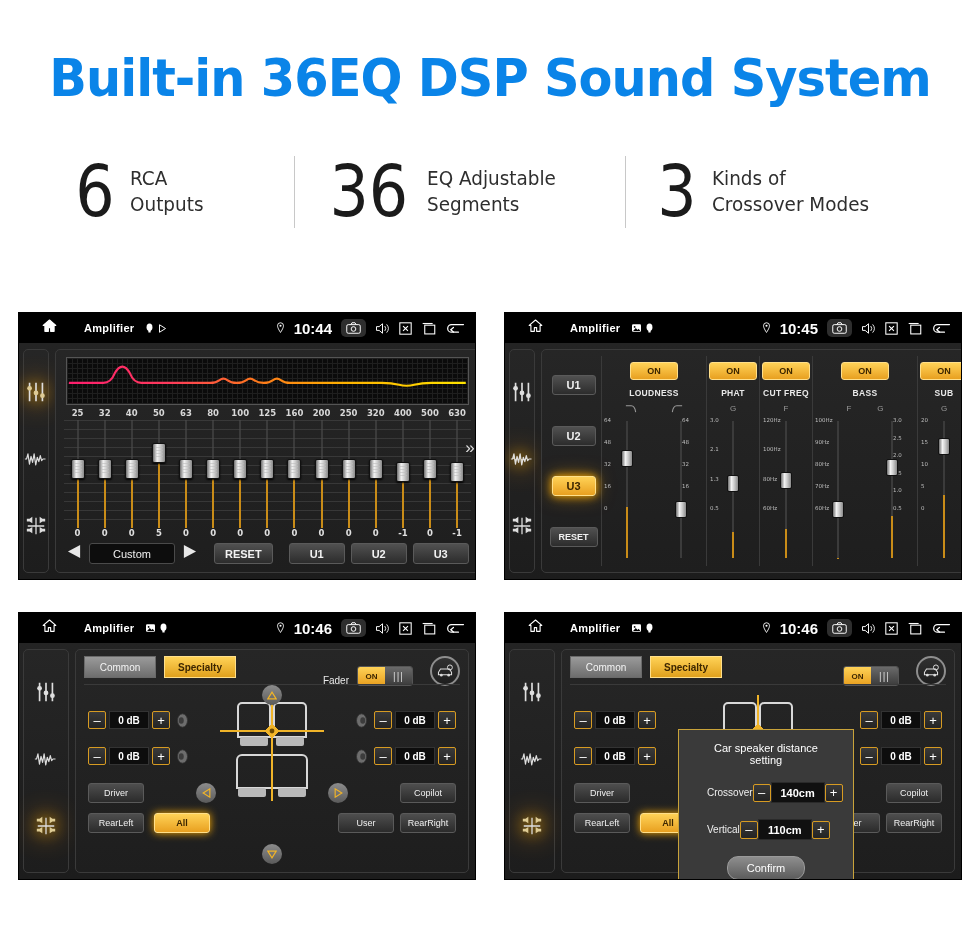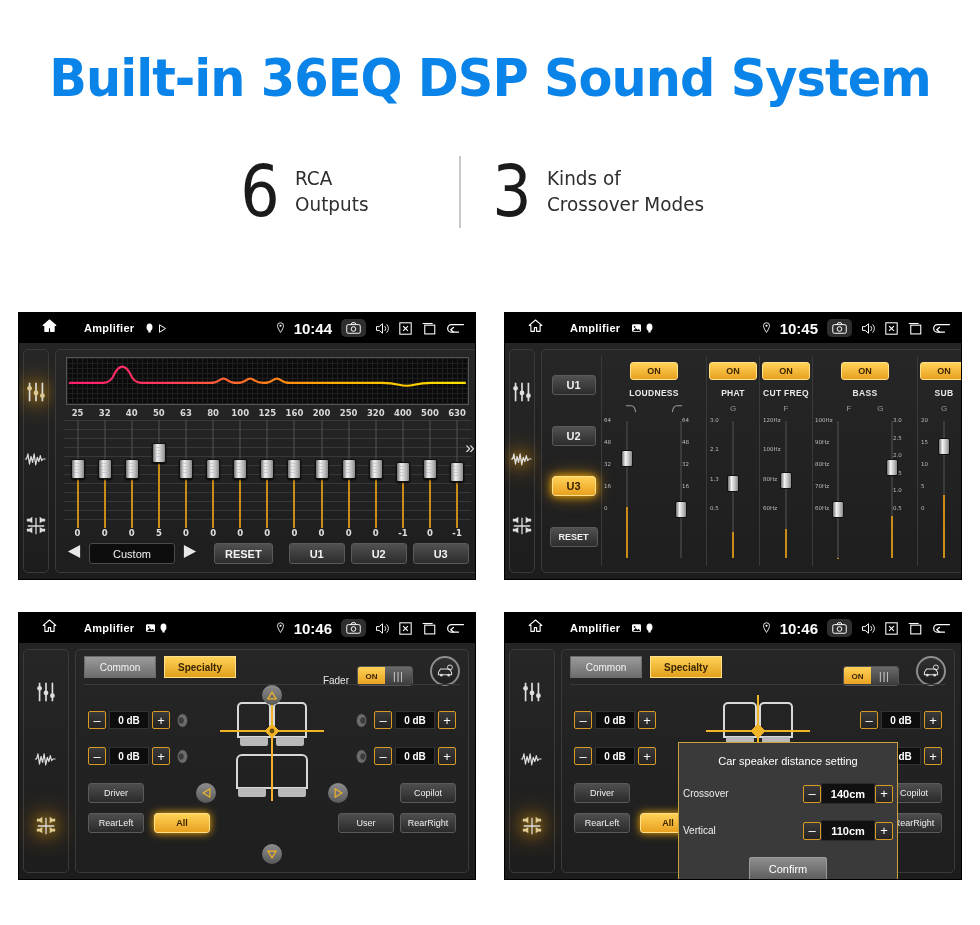--- a/index.html
+++ b/index.html
@@ -334,56 +334,61 @@
     box-shadow: 0 0 9px #ffae00;
   }
   .nav-circ {
     position:absolute; width: 20px; height: 20px; border-radius:50%;
     background: linear-gradient(180deg,#8c8c8c,#5a5a5a);
     display:flex;align-items:center;justify-content:center;
   }
 
   
   .dialog {
-    position:absolute; left: 108px; top: 57px;
-    width: 220px; height: 170px;
+    position:absolute; left: 108px; top: 44px;
+    width: 176px; height: 170px;
     background: #3a3a3a; border:1px solid #c9a33a;
-    z-index: 20; padding: 12px 4px;
+    z-index: 20; padding: 12px 28px;
   }
   .dlg-title {
     color:#fff; font-size:11px; text-align:center; margin-bottom: 16px;
   }
   .dlg-row { display:flex; align-items:center; margin-bottom: 16px; }
   .dlg-lbl { color:#efefef; font-size:10px; width: 74px; }
   .dlg-stepper { display:flex; align-items:center; margin-left: auto; }
   .dlg-val {
     width: 54px; height: 21px; background:#101010; border:1px solid #2a2a2a;
     color:#fff; font-size:11px; font-weight:bold;
     display:flex;align-items:center;justify-content:center;
   }
   .confirm-btn {
     width: 78px; height: 24px; margin: 2px auto 0;
     background: linear-gradient(180deg,#8e8e8e,#5c5c5c);
-    border:1px solid #9a9a9a; border-radius:2px;
+    border:1px solid #9a9a9a; border-radius:11px;
     color:#fff; font-size:11px;
     display:flex;align-items:center;justify-content:center;
   }
 </style>
 </head>
 <body>
 
 <div class="hero-title">Built-in 36EQ DSP Sound System</div>
 
 <div class="stats-row">
   <div class="stat stat-w1">
     <div class="stat-num">6</div>
     <div class="stat-text">RCA
 Outputs</div>
   </div>
   <div class="stat-div"></div>
+  <div class="stat stat-w2">
+    <div class="stat-num">36</div>
+    <div class="stat-text">EQ Adjustable
+Segments</div>
+  </div>
   <div class="stat-div"></div>
   <div class="stat stat-w3">
     <div class="stat-num">3</div>
     <div class="stat-text">Kinds of
 Crossover Modes</div>
   </div>
 </div>
 
 <div class="screens">
 

